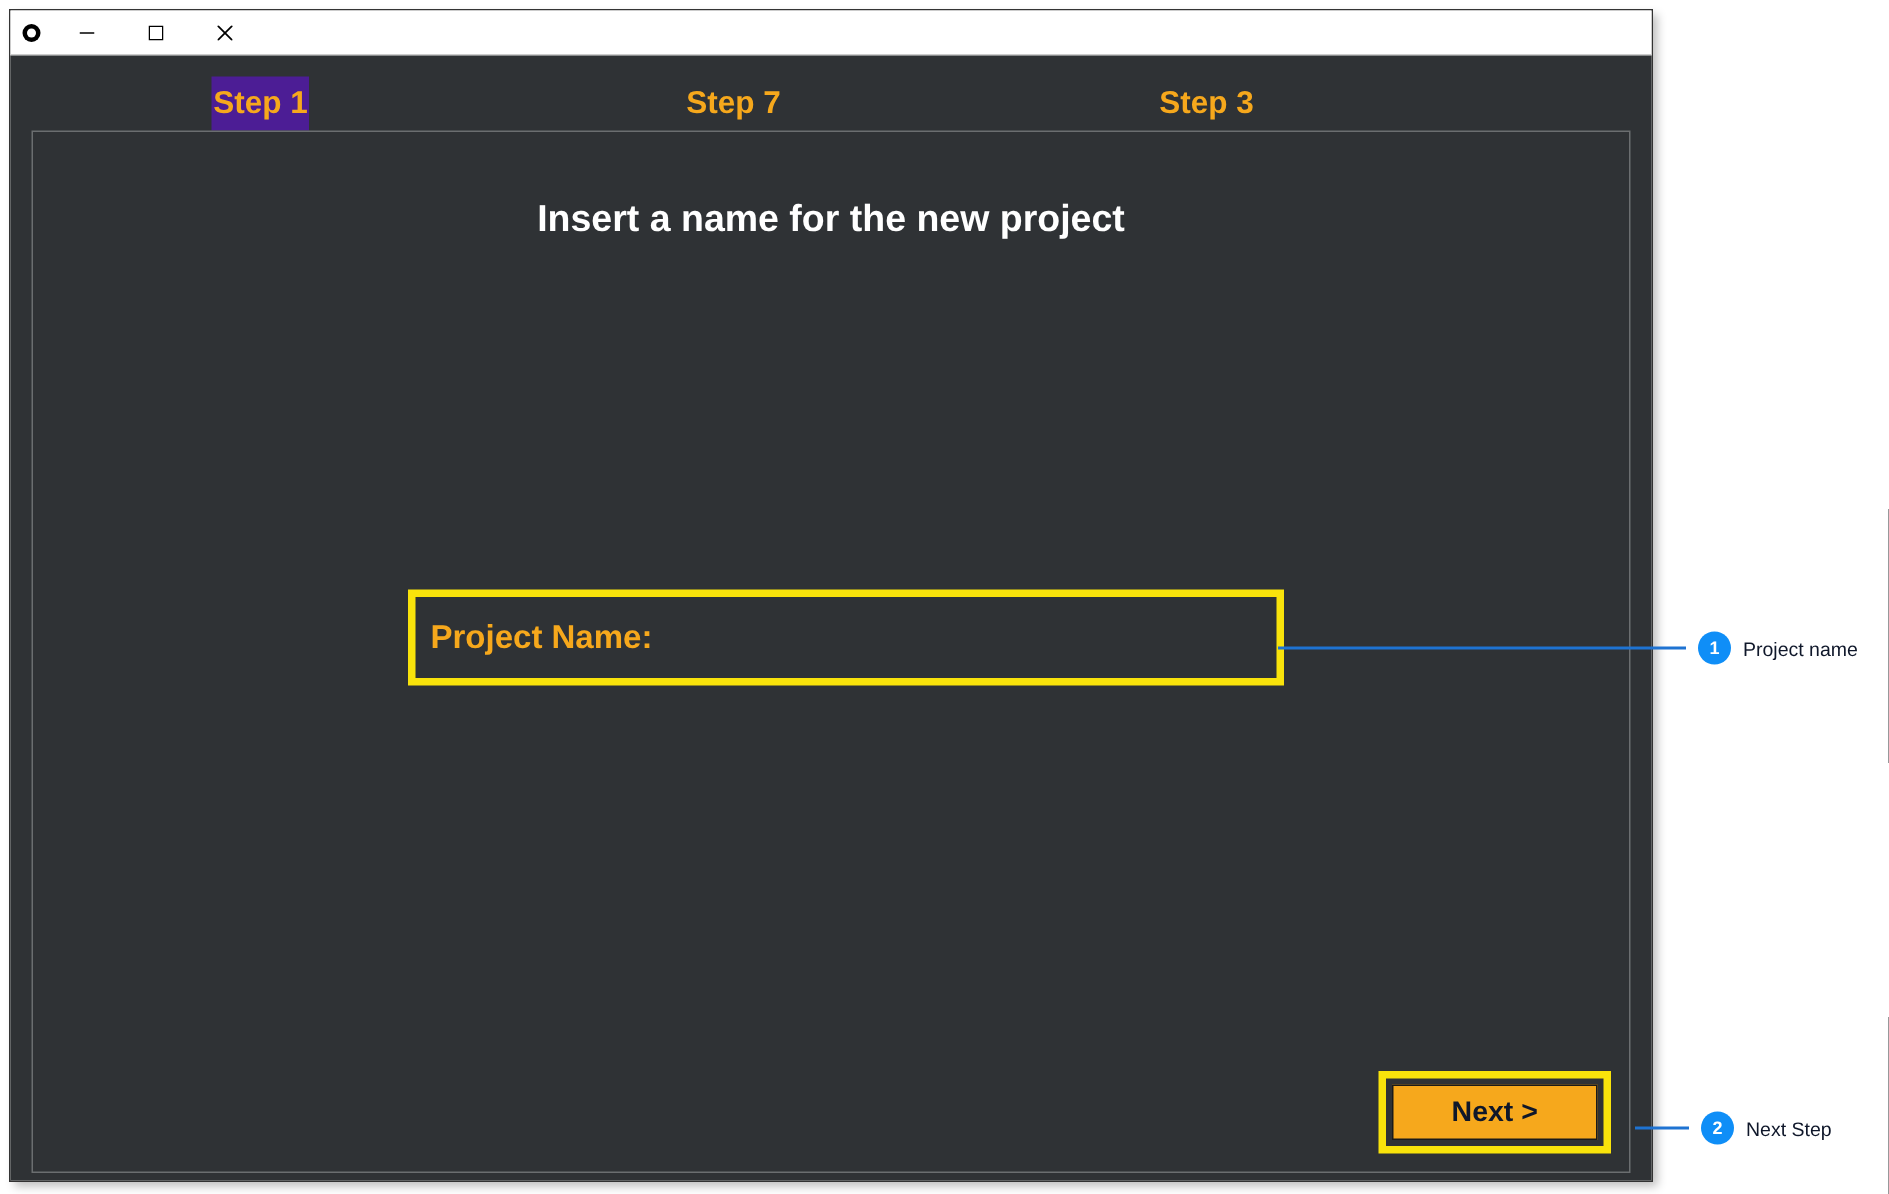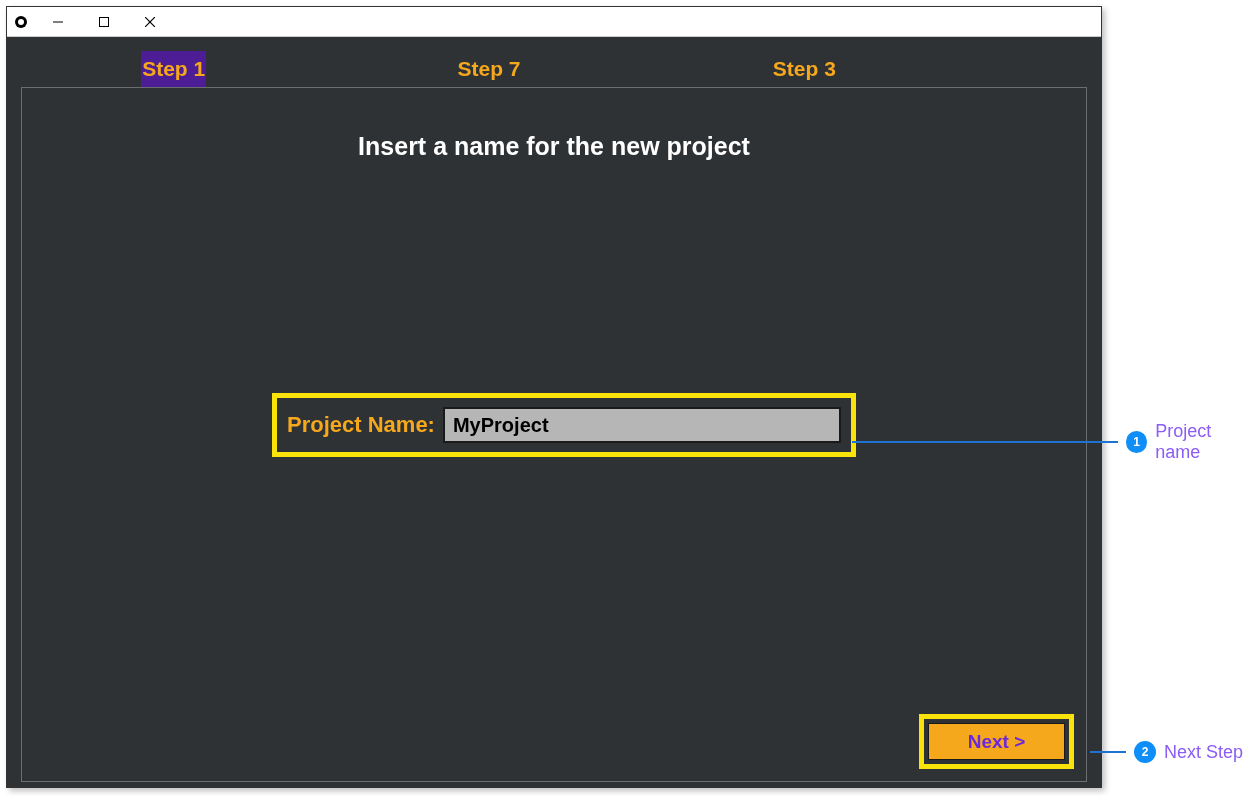--- a/index.html
+++ b/index.html
@@ -118,21 +118,21 @@
     background: #2f3235;
     display: flex; justify-content: center; align-items: center;
     padding: 4px;
   }
   .next-btn {
     width: 100%; height: 100%;
     background: #f6a81c;
     border: 1px solid #1a1a1a;
     font-size: 19px;
     font-weight: 700;
-    color: #6d28d9;
+    color: #0f172a;
     display: flex; justify-content: center; align-items: center;
     cursor: pointer;
   }
   .callout {
     position: absolute;
     display: flex;
     align-items: center;
     gap: 8px;
   }
   .callout .line {
@@ -142,22 +142,22 @@
   .callout .badge {
     width: 22px; height: 22px;
     border-radius: 11px;
     background: #0f8ef7;
     color: #fff;
     font-size: 12px;
     font-weight: 600;
     display: flex; justify-content: center; align-items: center;
   }
   .callout .text {
-    font-size: 18px;
-    color: #8b5cf6;
+    font-size: 13px;
+    color: #0f172a;
   }
 </style>
 </head>
 <body>
 
 <div class="window">
   <div class="titlebar">
     <span class="app-icon">
       <svg width="14" height="14" viewBox="0 0 14 14">
           <circle cx="7" cy="7" r="6" fill="#000"></circle>
@@ -188,21 +188,20 @@
     <div class="tabs">
       <div class="tab active">Step 1</div>
       <div class="tab">Step 7</div>
       <div class="tab">Step 3</div>
     </div>
     <div class="panel">
       <div class="heading">Insert a name for the new project</div>
 
       <div class="form-row">
         <span class="form-label">Project Name:</span>
-        <input class="form-input" type="text" value="MyProject" style="">
       </div>
 
       <div class="next-wrap">
         <div class="next-btn">Next &gt;</div>
       </div>
     </div>
   </div>
 </div>
 
 <div class="callout" style="left:852px; top:421px;">

